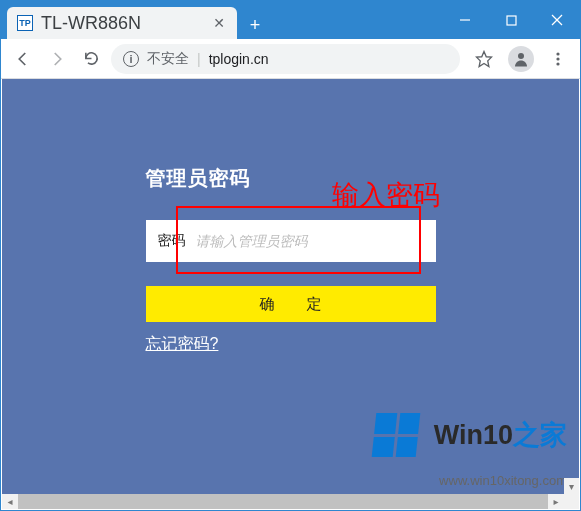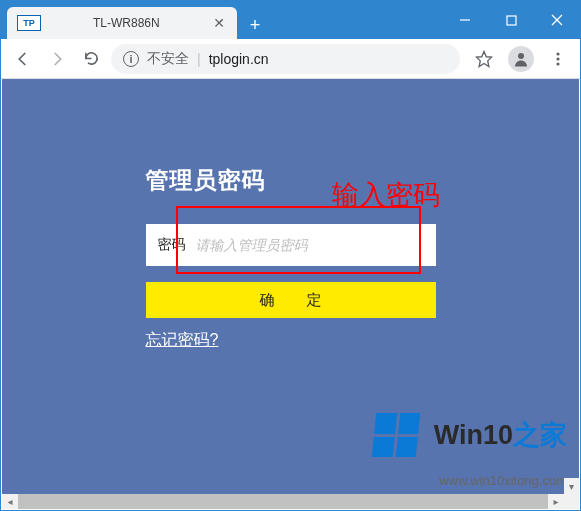--- a/index.html
+++ b/index.html
@@ -2,44 +2,44 @@
 <html><head>
 <meta charset="utf-8">
 <style>
   * { box-sizing: border-box; margin: 0; padding: 0; }
   html, body { width: 581px; height: 511px; font-family: "Segoe UI", Arial, sans-serif; overflow: hidden; }
   .window { width: 581px; height: 511px; background: #fff; border: 1px solid #2f86cf; position: relative; }
   
   .titlebar { height: 38px; background: #2f86cf; display: flex; align-items: stretch; }
   .tabzone { flex: 1; display: flex; align-items: flex-end; padding-left: 6px; }
   .tab { background: #f1f3f4; height: 32px; margin-top: 6px; border-radius: 6px 6px 0 0; display: flex; align-items: center; padding: 0 10px; gap: 8px; min-width: 230px; }
-  .favicon { width: 24px; height: 16px; background:#fff; border:1px solid #0b63b5; display:flex; align-items:center; justify-content:center; font-size:9px; font-weight:bold; color:#0b63b5; }
-  .tab-title { font-size: 12px; color:#3c4043; flex:1;margin-left:44px; }
+  .favicon { width: 16px; height: 16px; background:#fff; border:1px solid #0b63b5; display:flex; align-items:center; justify-content:center; font-size:9px; font-weight:bold; color:#0b63b5; }
+  .tab-title { font-size: 18px; color:#3c4043; flex:1; }
   .tab-close { width:16px; height:16px; display:flex; align-items:center; justify-content:center; color:#5f6368; font-size:14px; }
   .newtab { width:28px; height:28px; margin:6px 0 0 4px; display:flex; align-items:center; justify-content:center; color:#fff; font-size:18px; }
   .winbtns { display:flex; }
   .winbtn { width:46px; display:flex; align-items:center; justify-content:center; color:#fff; }
   .winbtn svg { stroke:#fff; }
   
   .addrbar { height: 40px; background:#fff; border-bottom:1px solid #dadce0; display:flex; align-items:center; padding:0 8px; gap:6px; }
   .navbtn { width:28px; height:28px; display:flex; align-items:center; justify-content:center; color:#5f6368; border-radius:50%; }
   .navbtn.disabled { opacity:.5; }
   .omnibox { flex:1; height:30px; background:#f1f3f4; border-radius:15px; display:flex; align-items:center; padding:0 12px; gap:8px; font-size:14px; color:#5f6368; }
   .omni-info { width:16px; height:16px; border:1.5px solid #5f6368; border-radius:50%; display:flex; align-items:center; justify-content:center; font-size:11px; font-weight:bold; color:#5f6368; }
   .omni-sep { color:#c4c7c5; }
   .omni-url { color:#202124; }
   .righticons { display:flex; align-items:center; gap:10px; padding-left:4px; }
   .righticon { width:28px; height:28px; display:flex; align-items:center; justify-content:center; color:#5f6368; }
   .avatar { width:26px; height:26px; border-radius:50%; background:#dadce0; display:flex; align-items:center; justify-content:center; }
   .avatar svg { fill:#5f6368; }
   
   .viewport { position:absolute; top:78px; left:1px; right:1px; bottom:16px; background:#5874ae; overflow:hidden; }
   .login-wrap { width:290px; margin:86px auto 0; }
-  .login-title { color:#fff; font-size:23px; font-weight:bold; letter-spacing:1px; margin-bottom:28px; }
-  .field { background:#fff; height:42px; display:flex; align-items:center; padding:6px 12px; gap:10px; margin-bottom:16px; }
+  .login-title { color:#fff; font-size:20px; font-weight:bold; letter-spacing:1px; margin-bottom:28px; }
+  .field { background:#fff; height:42px; display:flex; align-items:center; padding:6px 12px; gap:10px; margin-bottom:24px; }
   .field-label { font-size:14px; color:#222; }
   .field-input { flex:1; border:none; outline:none; font-size:14px; color:#333; height:100%;font-style:italic; }
   .field-input::placeholder { color:#bdbdbd; }
   .btn-confirm { background:#ffeb00; height:36px; display:flex; align-items:center; justify-content:center; font-size:15px; letter-spacing:14px; text-indent:14px; color:#222; cursor:pointer; }
   .forgot { margin-top:12px; }
   .forgot a { color:#fff; font-size:16px; text-decoration:underline; }
   
   .anno-box { position:absolute; border:2px solid #ff0000; pointer-events:none; }
   .anno-text { position:absolute; color:#ff0000; font-size:27px; font-family: "SimSun","宋体",serif; pointer-events:none; }
   

